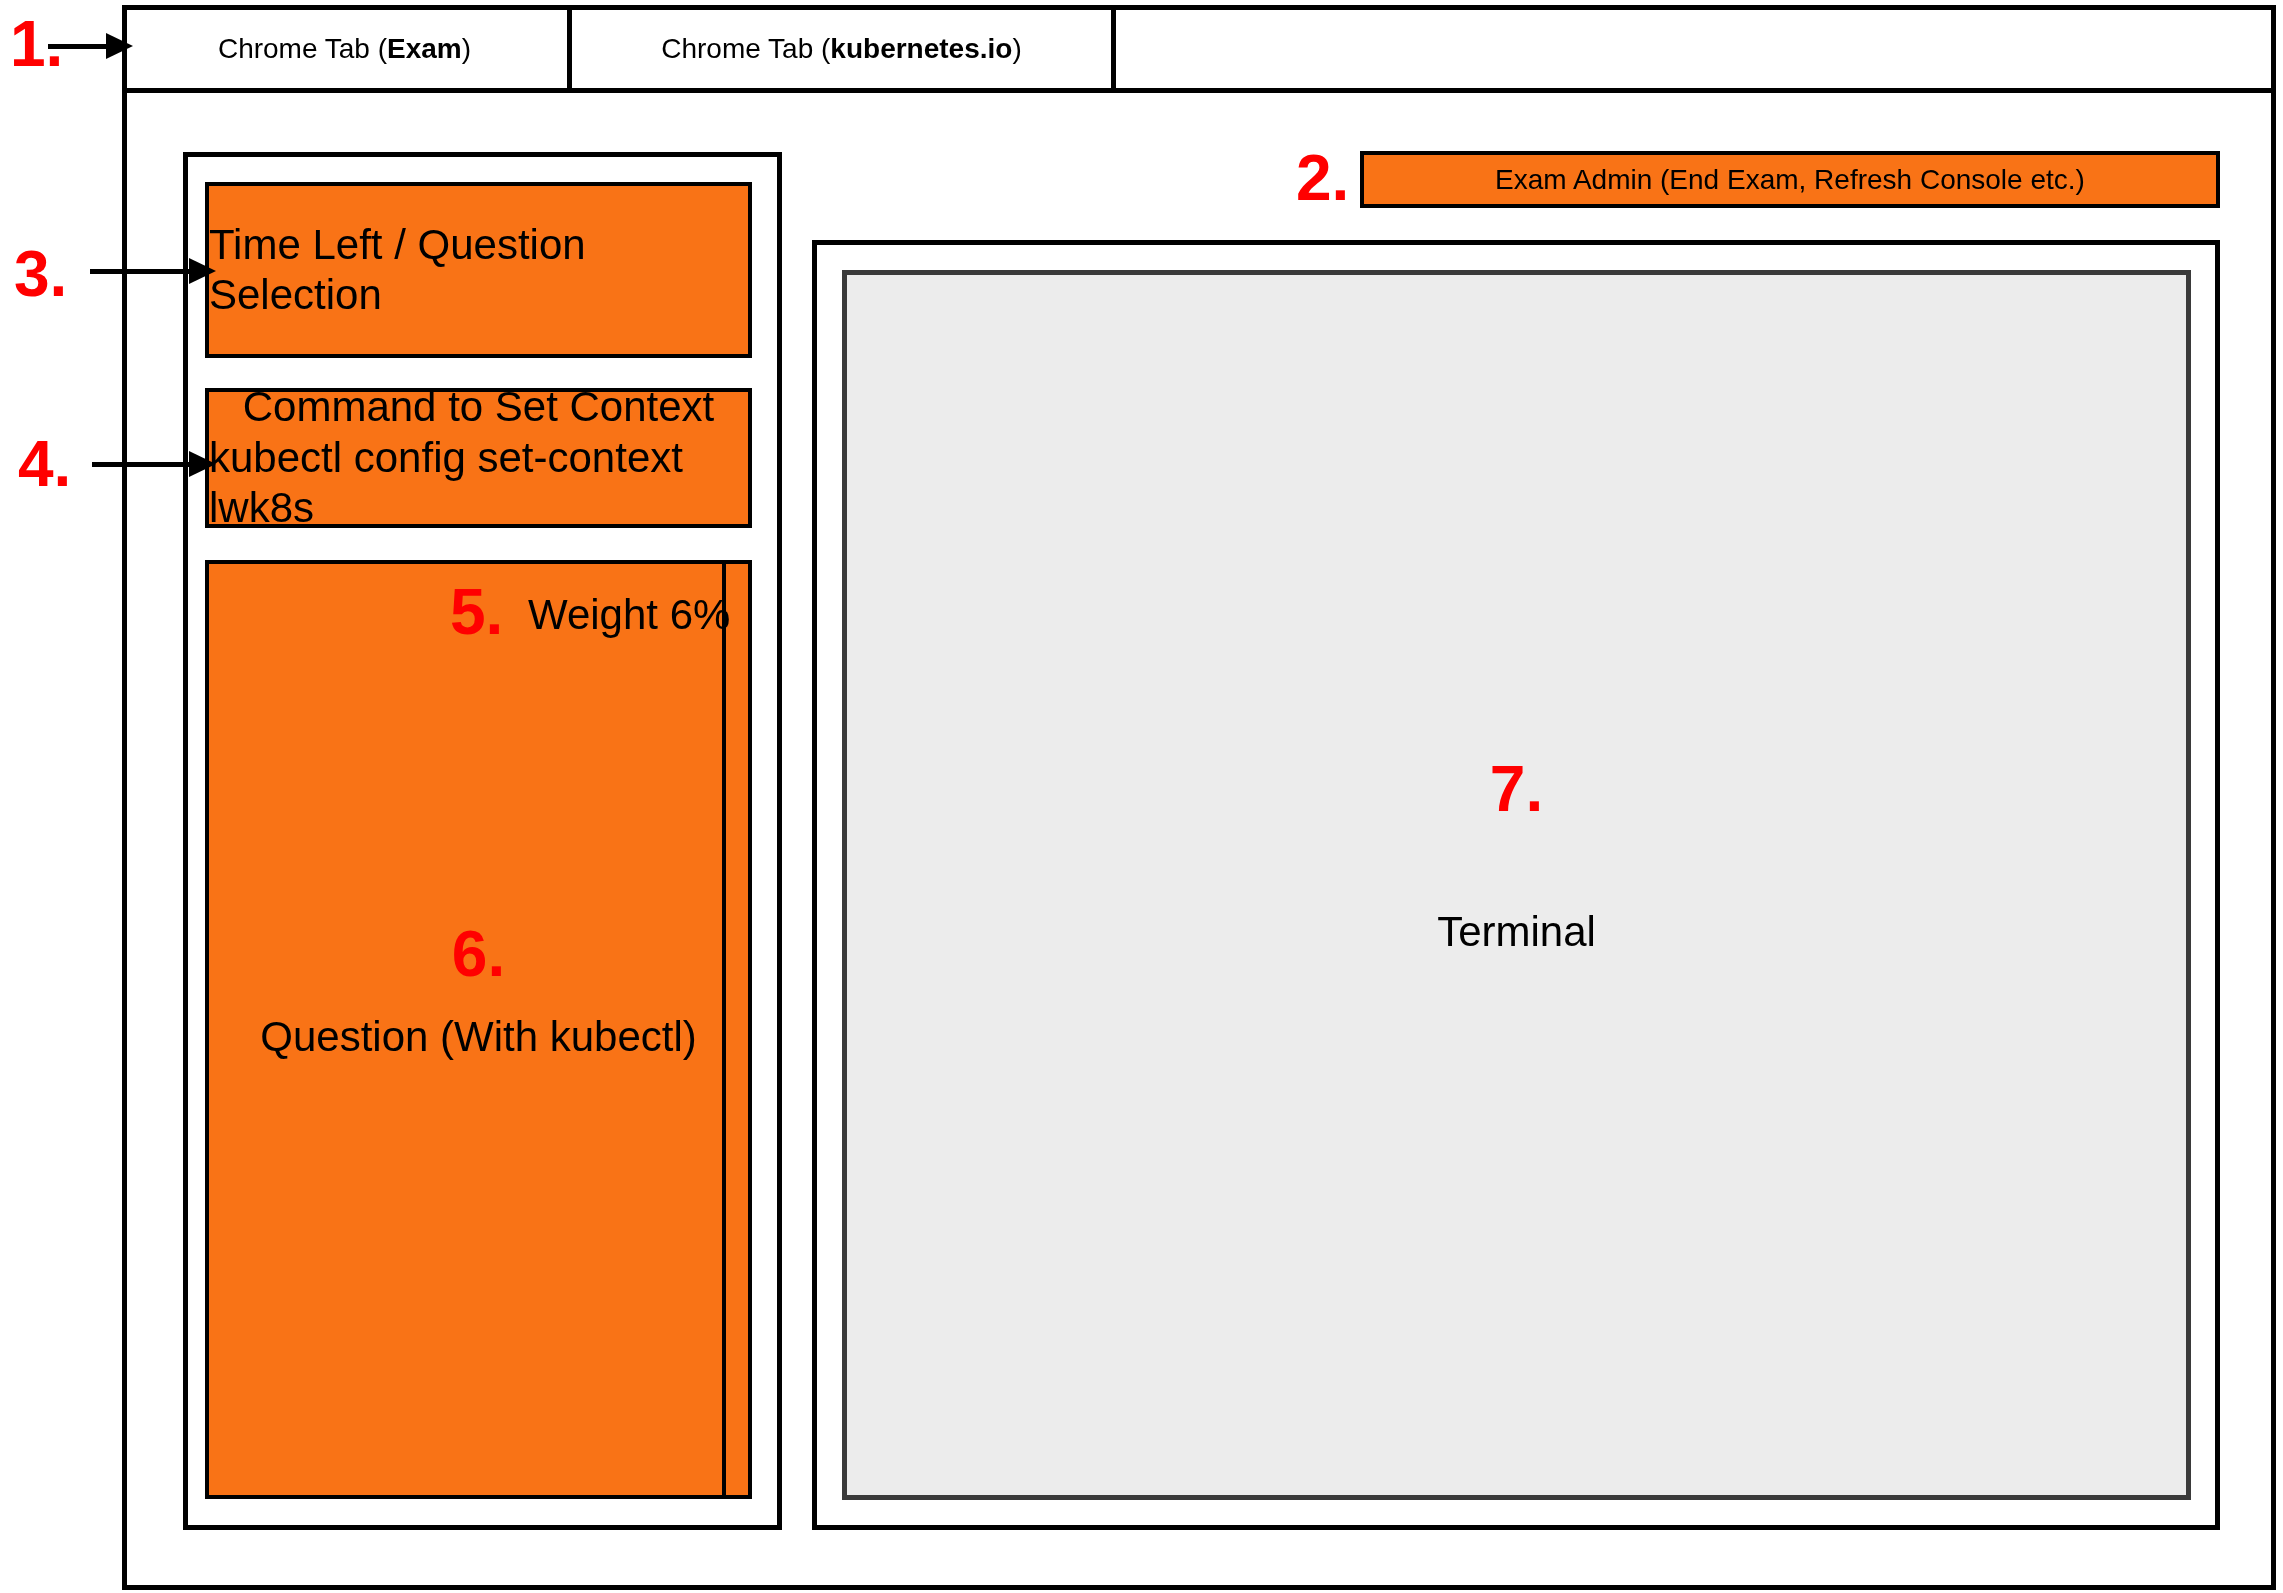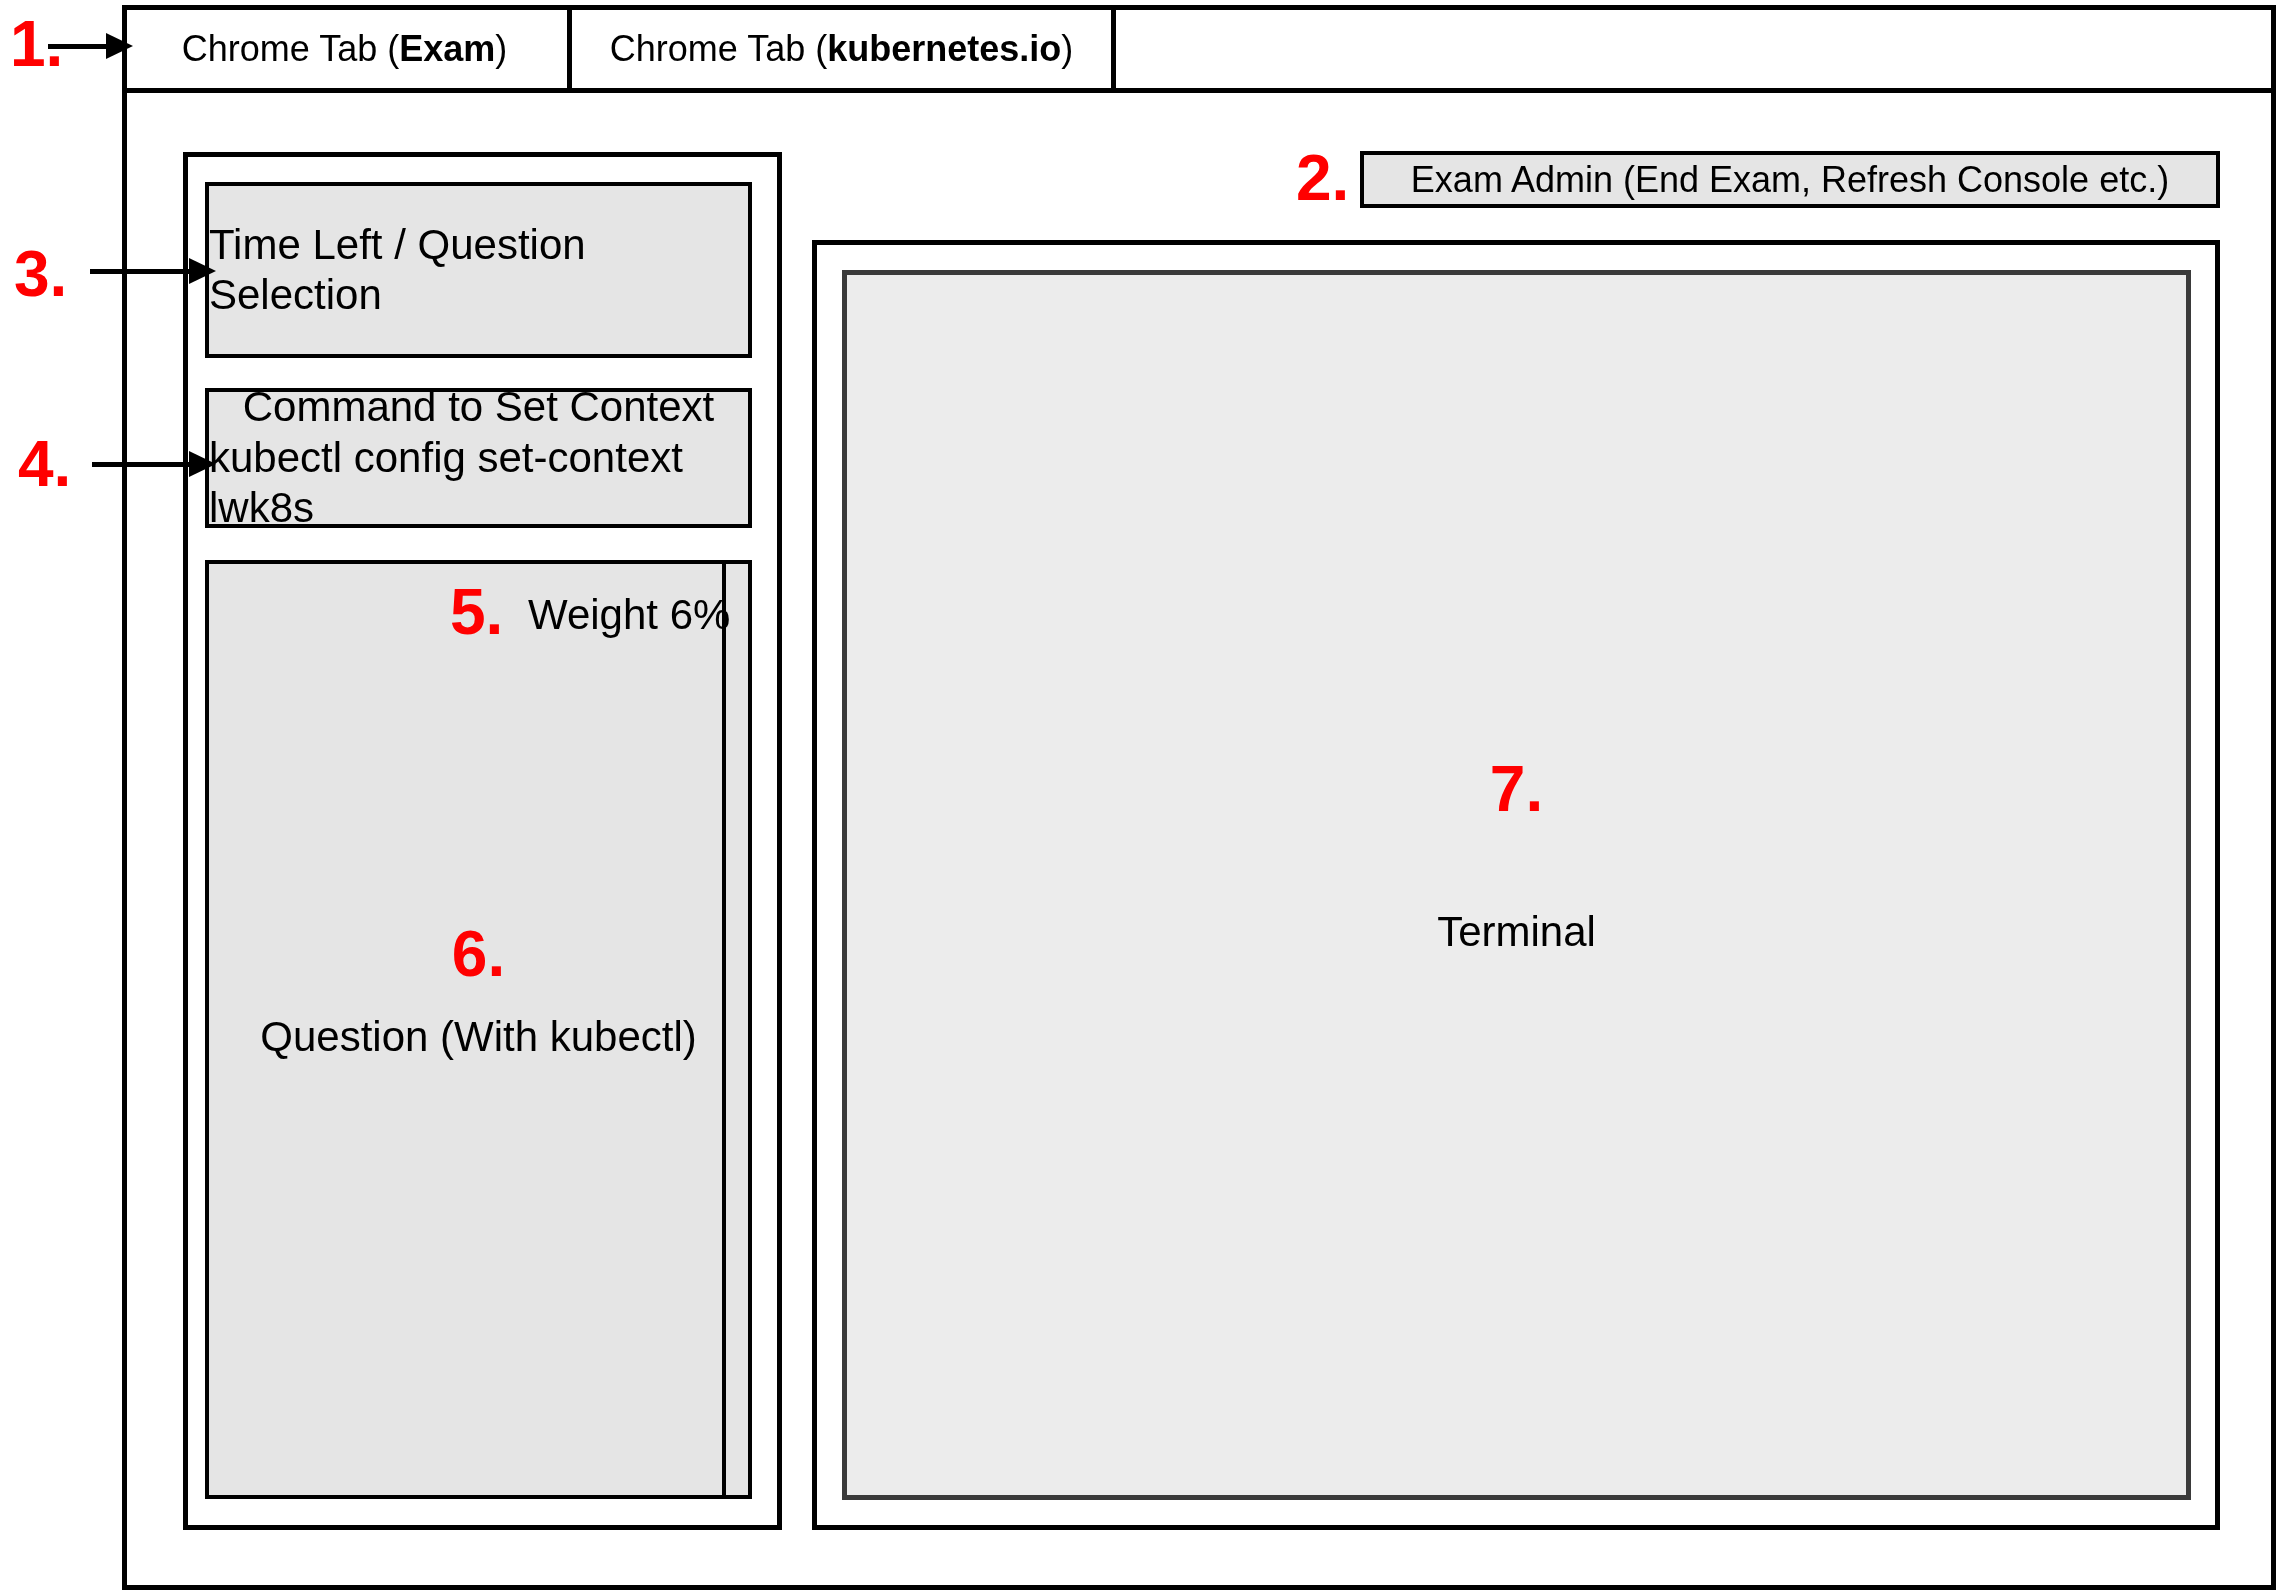--- a/index.html
+++ b/index.html
@@ -2,25 +2,25 @@
 <html><head>
 <meta charset="utf-8">
 <style>
   html,body{margin:0;padding:0;background:#ffffff;}
   .canvas{
     position:relative;width:2283px;height:1593px;background:#ffffff;
     font-family:"Liberation Sans",sans-serif;color:#000;overflow:hidden;
   }
   .abs{position:absolute;box-sizing:border-box;}
   .frame{border:5px solid #000;background:transparent;}
-  .thinframe{border:4px solid #000;background:#e5e5e5;}
+  .thinframe{border:4px solid #000;background:#f97316;}
   .hline{background:#000;height:5px;}
   .center-flex{display:flex;align-items:center;justify-content:center;}
   .label{font-size:42px;line-height:1.2;}
-  .tablabel{font-size:36px;white-space:nowrap;}
+  .tablabel{font-size:28px;white-space:nowrap;}
   .marker{
     position:absolute;font-size:64px;font-weight:bold;line-height:1;
     color:#ff0000;white-space:nowrap;
   }
   .centered-text{text-align:center;}
   .aline{position:absolute;height:5px;background:#000;}
   .ahead{
     position:absolute;width:0;height:0;
     border-top:13px solid transparent;border-bottom:13px solid transparent;
     border-left:27px solid #000;

